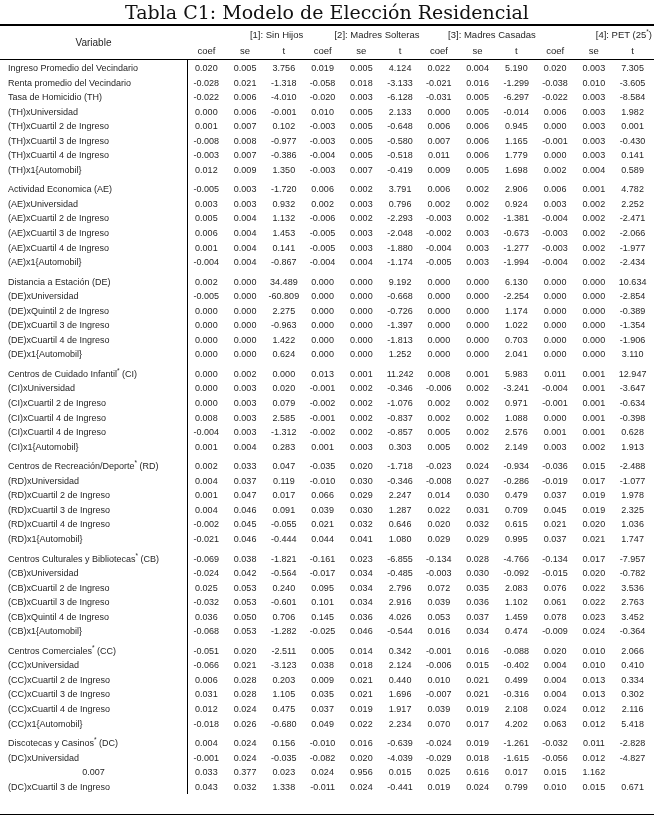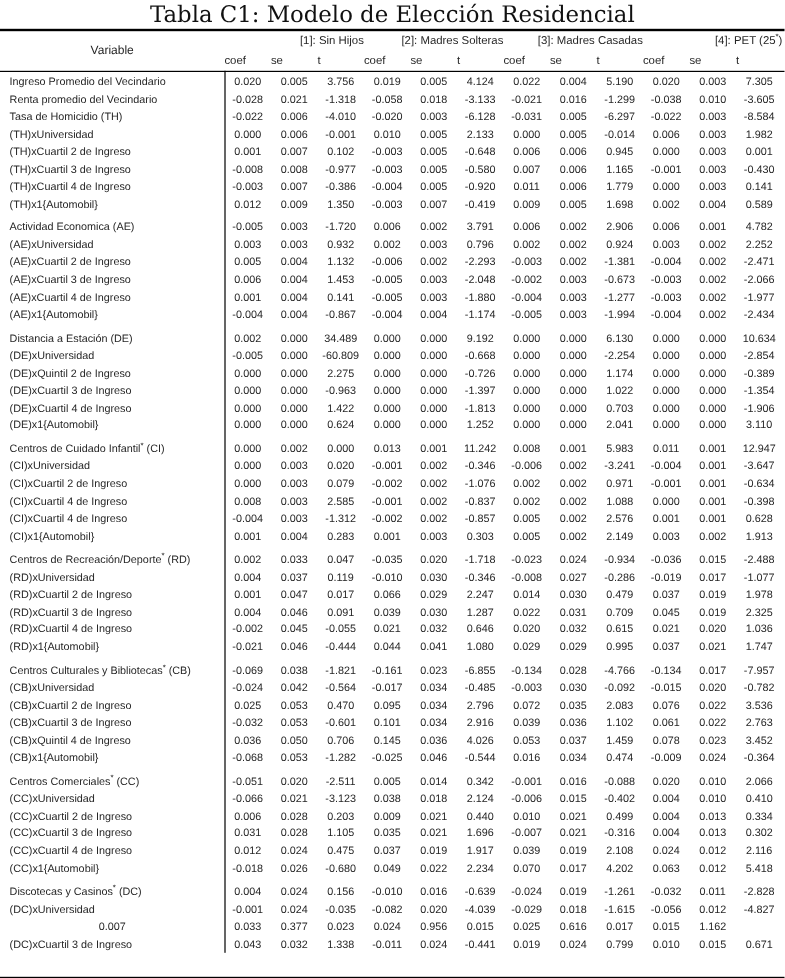--- a/index.html
+++ b/index.html
@@ -29,21 +29,21 @@
   }
   .groups-row {
     position:absolute; left:187px; right:2px; top:1px; height:15px;
     display:grid; grid-template-columns:repeat(4,1fr);
   }
   .group-cell { text-align:right; font-size:9.5px; line-height:15px; white-space:nowrap; }
   .stats-row {
     position:absolute; left:187px; right:2px; top:17px; height:15px;
     display:grid; grid-template-columns:repeat(12,1fr);
   }
-  .stat-cell { font-size:9.5px; line-height:15px; }
+  .stat-cell { text-align:center; font-size:9.5px; line-height:15px; }
   .tbody { border-bottom:2.5px solid #000; padding-top:1px; padding-bottom:20px; }
   .section { }
   .section + .section { margin-top:5px; }
   .row {
     display:grid;
     grid-template-columns:187px repeat(12,1fr);
     height:14.55px; line-height:14.55px;
     padding-right:2px;
   }
   .var-label {
@@ -180,21 +180,21 @@
           <div class="val">0.003</div>
           <div class="val">-0.430</div>
         </div>
         <div class="row">
           <div class="var-label">(TH)xCuartil 4 de Ingreso</div>
           <div class="val">-0.003</div>
           <div class="val">0.007</div>
           <div class="val">-0.386</div>
           <div class="val">-0.004</div>
           <div class="val">0.005</div>
-          <div class="val">-0.920</div>
+          <div class="val">-0.518</div>
           <div class="val">0.011</div>
           <div class="val">0.006</div>
           <div class="val">1.779</div>
           <div class="val">0.000</div>
           <div class="val">0.003</div>
           <div class="val">0.141</div>
         </div>
         <div class="row">
           <div class="var-label">(TH)x1{Automobil}</div>
           <div class="val">0.012</div>
@@ -607,21 +607,21 @@
           <div class="val">0.030</div>
           <div class="val">-0.092</div>
           <div class="val">-0.015</div>
           <div class="val">0.020</div>
           <div class="val">-0.782</div>
         </div>
         <div class="row">
           <div class="var-label">(CB)xCuartil 2 de Ingreso</div>
           <div class="val">0.025</div>
           <div class="val">0.053</div>
-          <div class="val">0.470</div>
+          <div class="val">0.240</div>
           <div class="val">0.095</div>
           <div class="val">0.034</div>
           <div class="val">2.796</div>
           <div class="val">0.072</div>
           <div class="val">0.035</div>
           <div class="val">2.083</div>
           <div class="val">0.076</div>
           <div class="val">0.022</div>
           <div class="val">3.536</div>
         </div>

